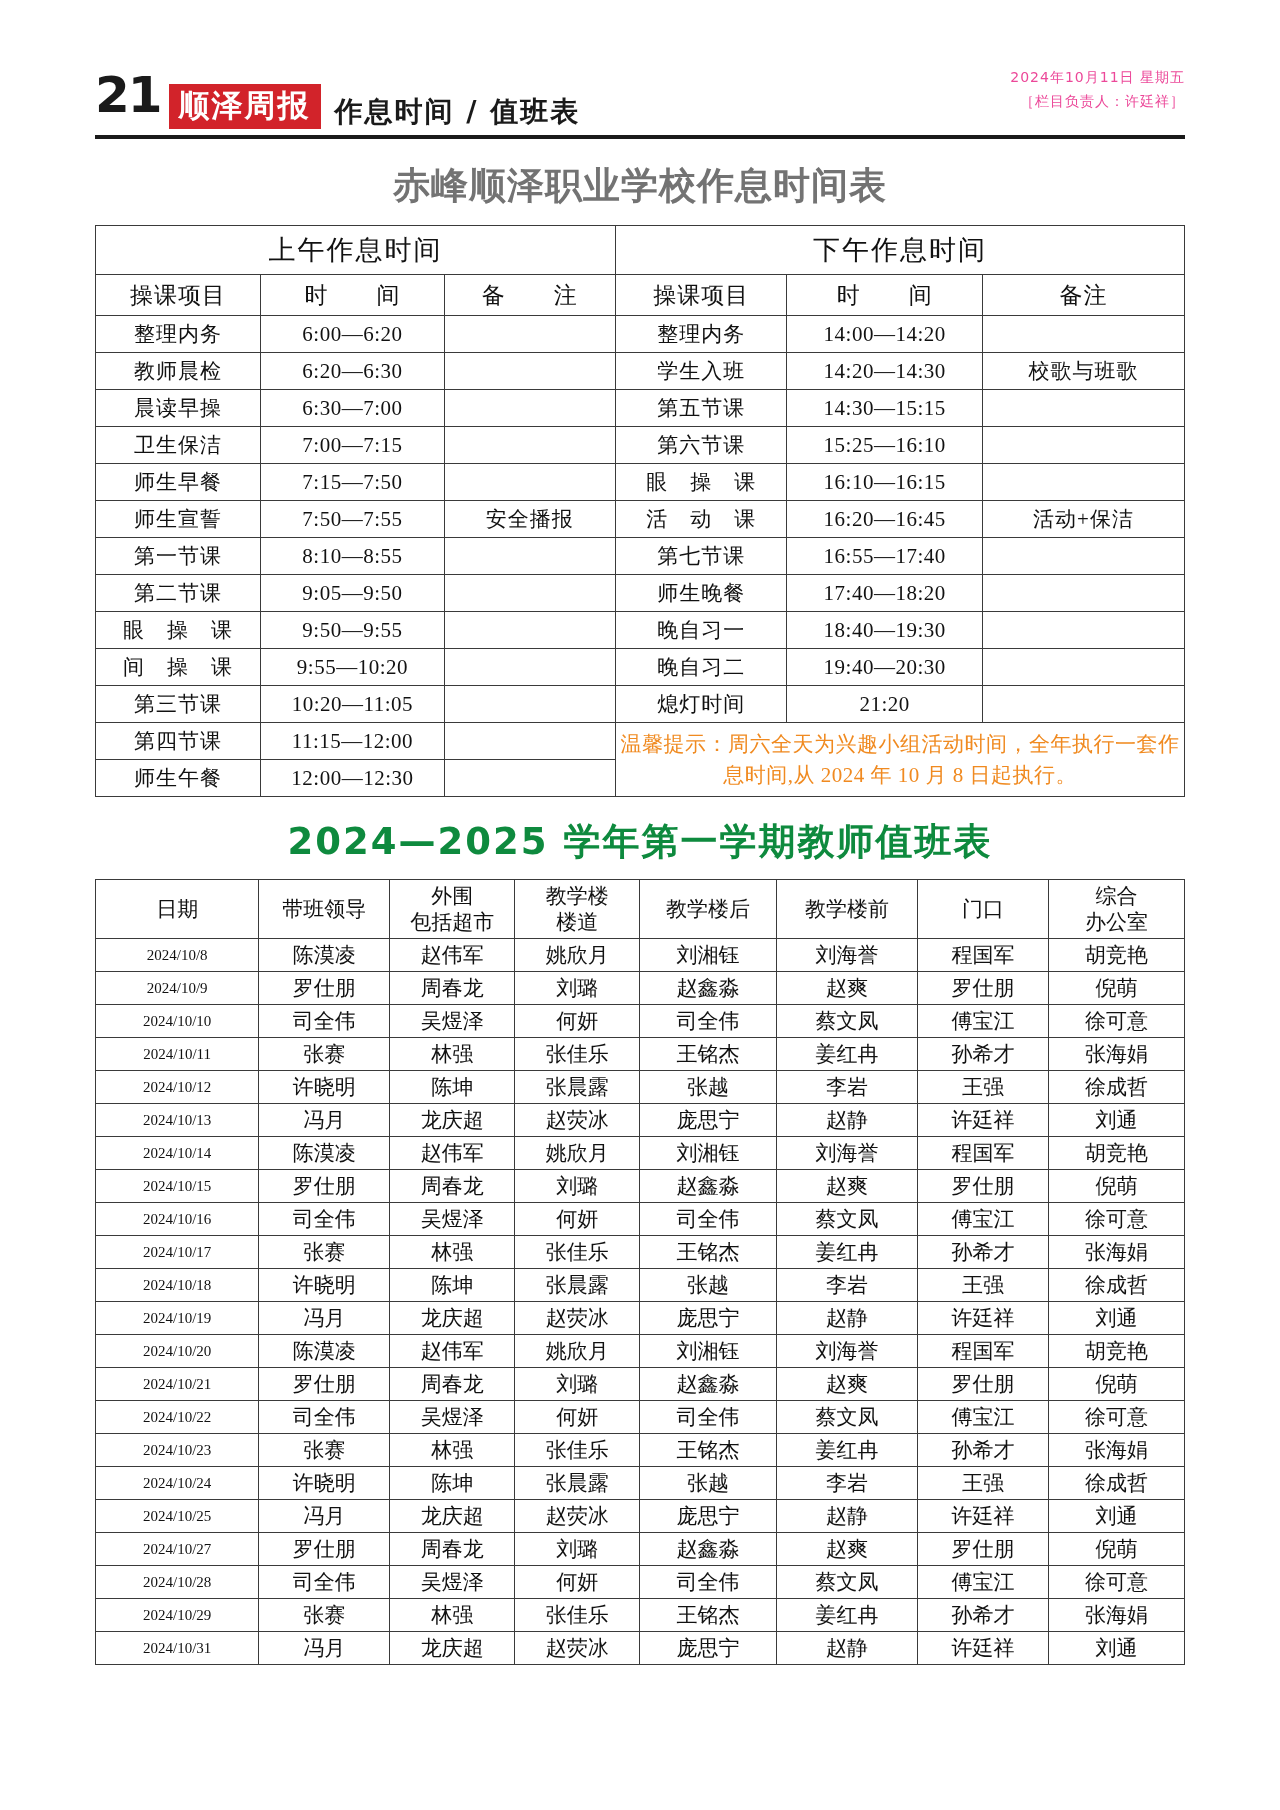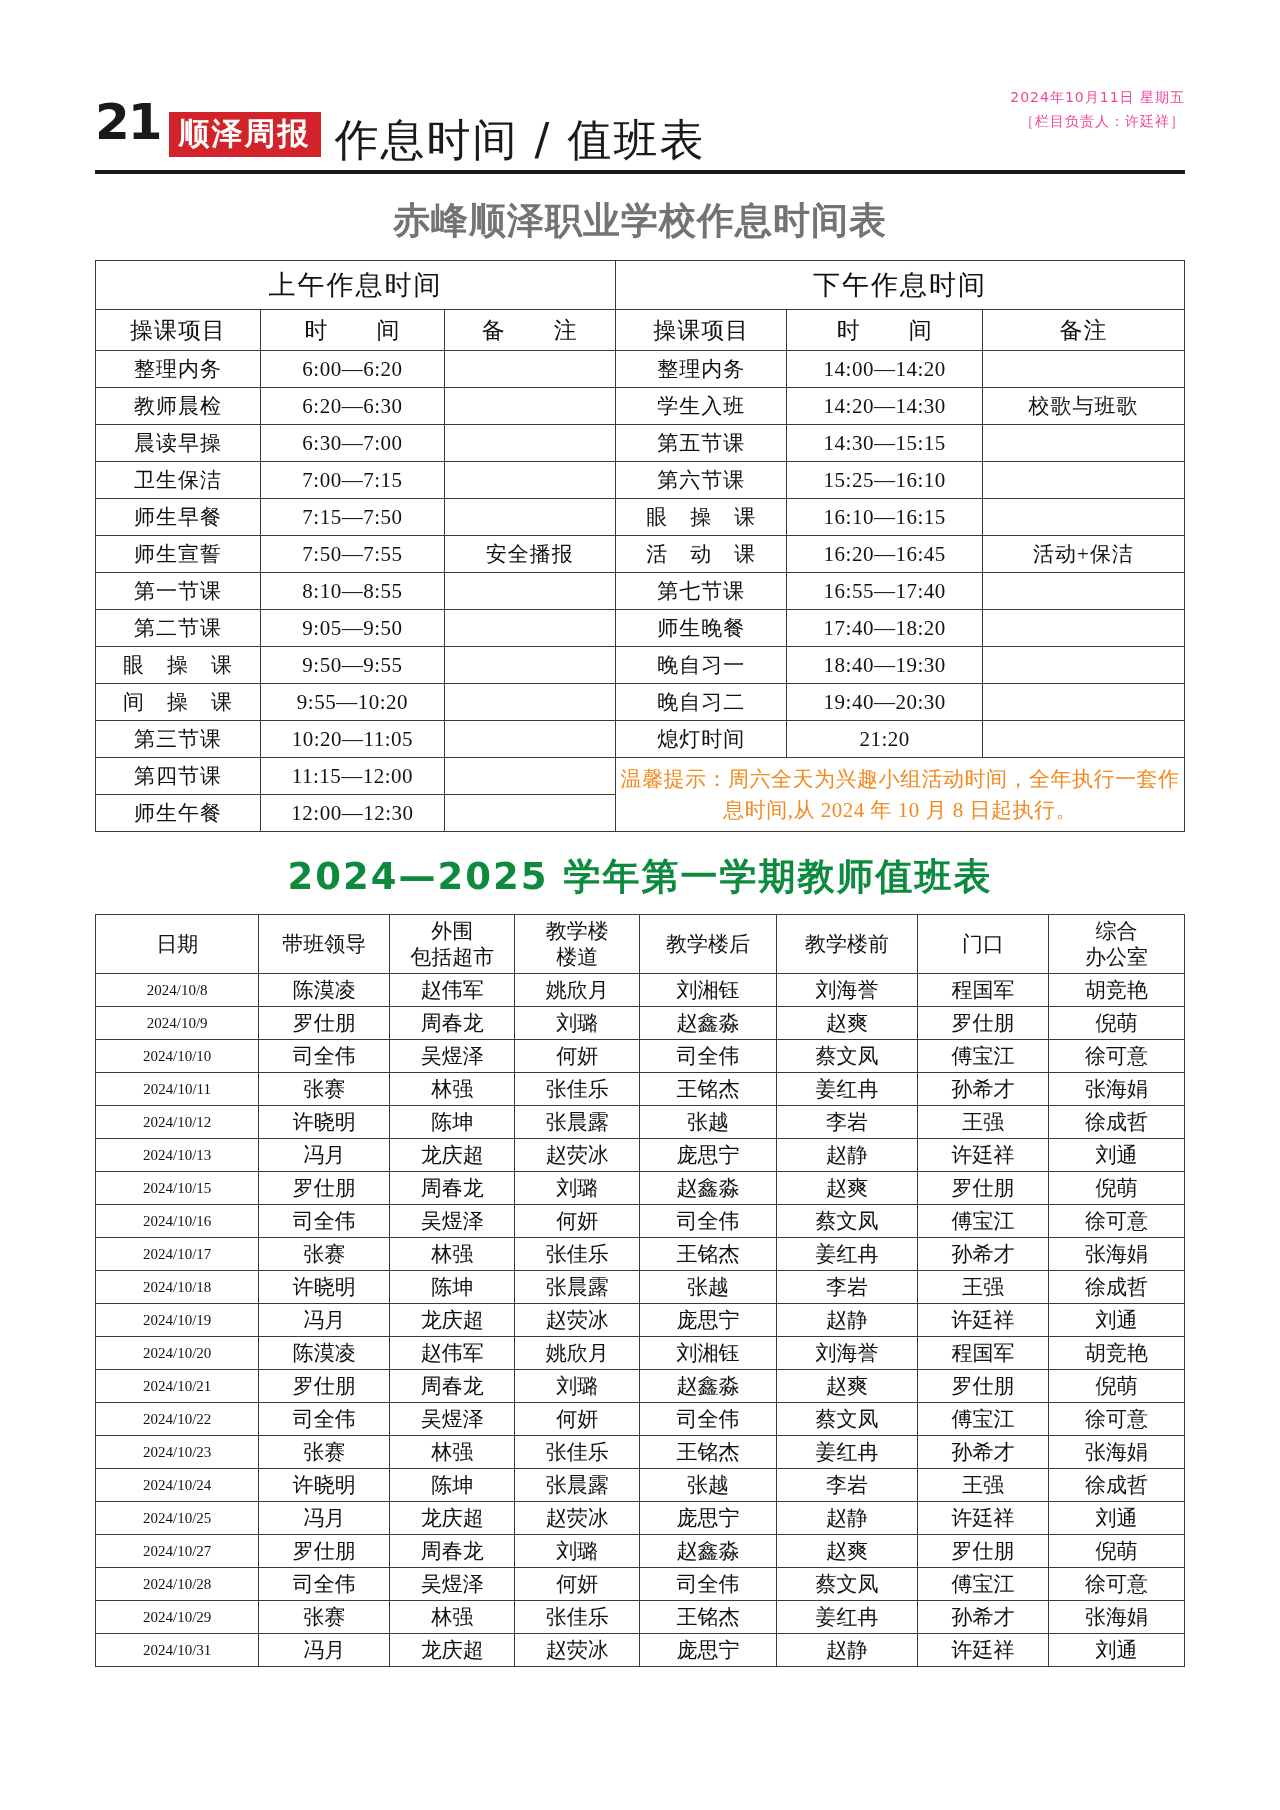--- a/index.html
+++ b/index.html
@@ -12,21 +12,21 @@
     background: #ffffff;
     font-family: "Liberation Serif", serif;
     color: #111;
     position: relative;
   }
   .page {
     position: relative;
     width: 1280px;
     height: 1793px;
     box-sizing: border-box;
-    padding: 80px 95px 0 95px;
+    padding: 60px 95px 0 95px;
   }
 
   
   .header {
     display: flex;
     align-items: flex-start;
     justify-content: space-between;
     border-bottom: 4px solid #1a1a1a;
     padding-bottom: 6px;
   }
@@ -49,22 +49,22 @@
     font-family: "DejaVu Sans", sans-serif;
     font-weight: bold;
     font-size: 31px;
     letter-spacing: 2px;
     padding: 6px 10px 8px 10px;
     line-height: 1;
     margin-top: 24px;
   }
   .header-title {
     font-family: "DejaVu Sans", sans-serif;
-    font-weight: normal;
-    font-size: 44px;
+    font-weight: bold;
+    font-size: 28px;
     letter-spacing: 2px;
     color: #1a1a1a;
     margin-left: 6px;
     line-height: 1.1;
     margin-top: 36px;
   }
   .header-right {
     text-align: right;
     font-family: "DejaVu Sans", sans-serif;
     font-size: 14px;
@@ -401,20 +401,30 @@
         <td class="date">2024/10/13</td>
         <td>冯月</td>
         <td>龙庆超</td>
         <td>赵荧冰</td>
         <td>庞思宁</td>
         <td>赵静</td>
         <td>许廷祥</td>
         <td>刘通</td>
       </tr>
       <tr>
+        <td class="date">2024/10/14</td>
+        <td>陈漠凌</td>
+        <td>赵伟军</td>
+        <td>姚欣月</td>
+        <td>刘湘钰</td>
+        <td>刘海誉</td>
+        <td>程国军</td>
+        <td>胡竞艳</td>
+      </tr>
+      <tr>
         <td class="date">2024/10/15</td>
         <td>罗仕朋</td>
         <td>周春龙</td>
         <td>刘璐</td>
         <td>赵鑫淼</td>
         <td>赵爽</td>
         <td>罗仕朋</td>
         <td>倪萌</td>
       </tr>
       <tr>

